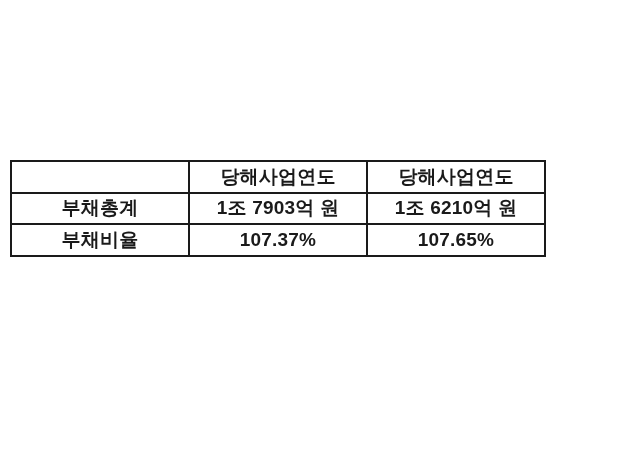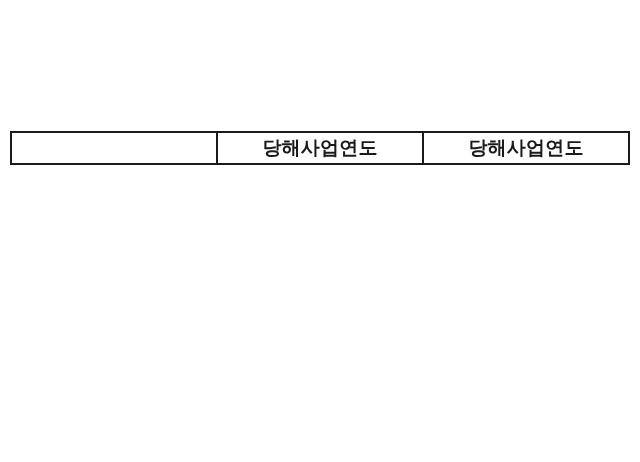--- a/index.html
+++ b/index.html
@@ -11,22 +11,22 @@
     position: relative;
     width: 640px;
     height: 462px;
     background: #ffffff;
     overflow: hidden;
     font-family: "Liberation Sans", "DejaVu Sans", sans-serif;
   }
   table.financial-table {
     position: absolute;
     left: 10px;
-    top: 131px;
-    width: 620px;
+    top: 160px;
+    width: 536px;
     border-collapse: collapse;
     table-layout: fixed;
   }
   table.financial-table th,
   table.financial-table td {
     border: 2px solid #1a1a1a;
     height: 29.5px;
     padding: 0;
     text-align: center;
     vertical-align: middle;
@@ -44,15 +44,25 @@
 <div class="page">
   <table class="financial-table">
     <thead>
       <tr>
         <th></th>
         <th>당해사업연도</th>
         <th>당해사업연도</th>
       </tr>
     </thead>
     <tbody>
+      <tr>
+        <td>부채총계</td>
+        <td>1조 7903억 원</td>
+        <td>1조 6210억 원</td>
+      </tr>
+      <tr>
+        <td>부채비율</td>
+        <td>107.37%</td>
+        <td>107.65%</td>
+      </tr>
     </tbody>
   </table>
 </div>
 
 </body></html>

